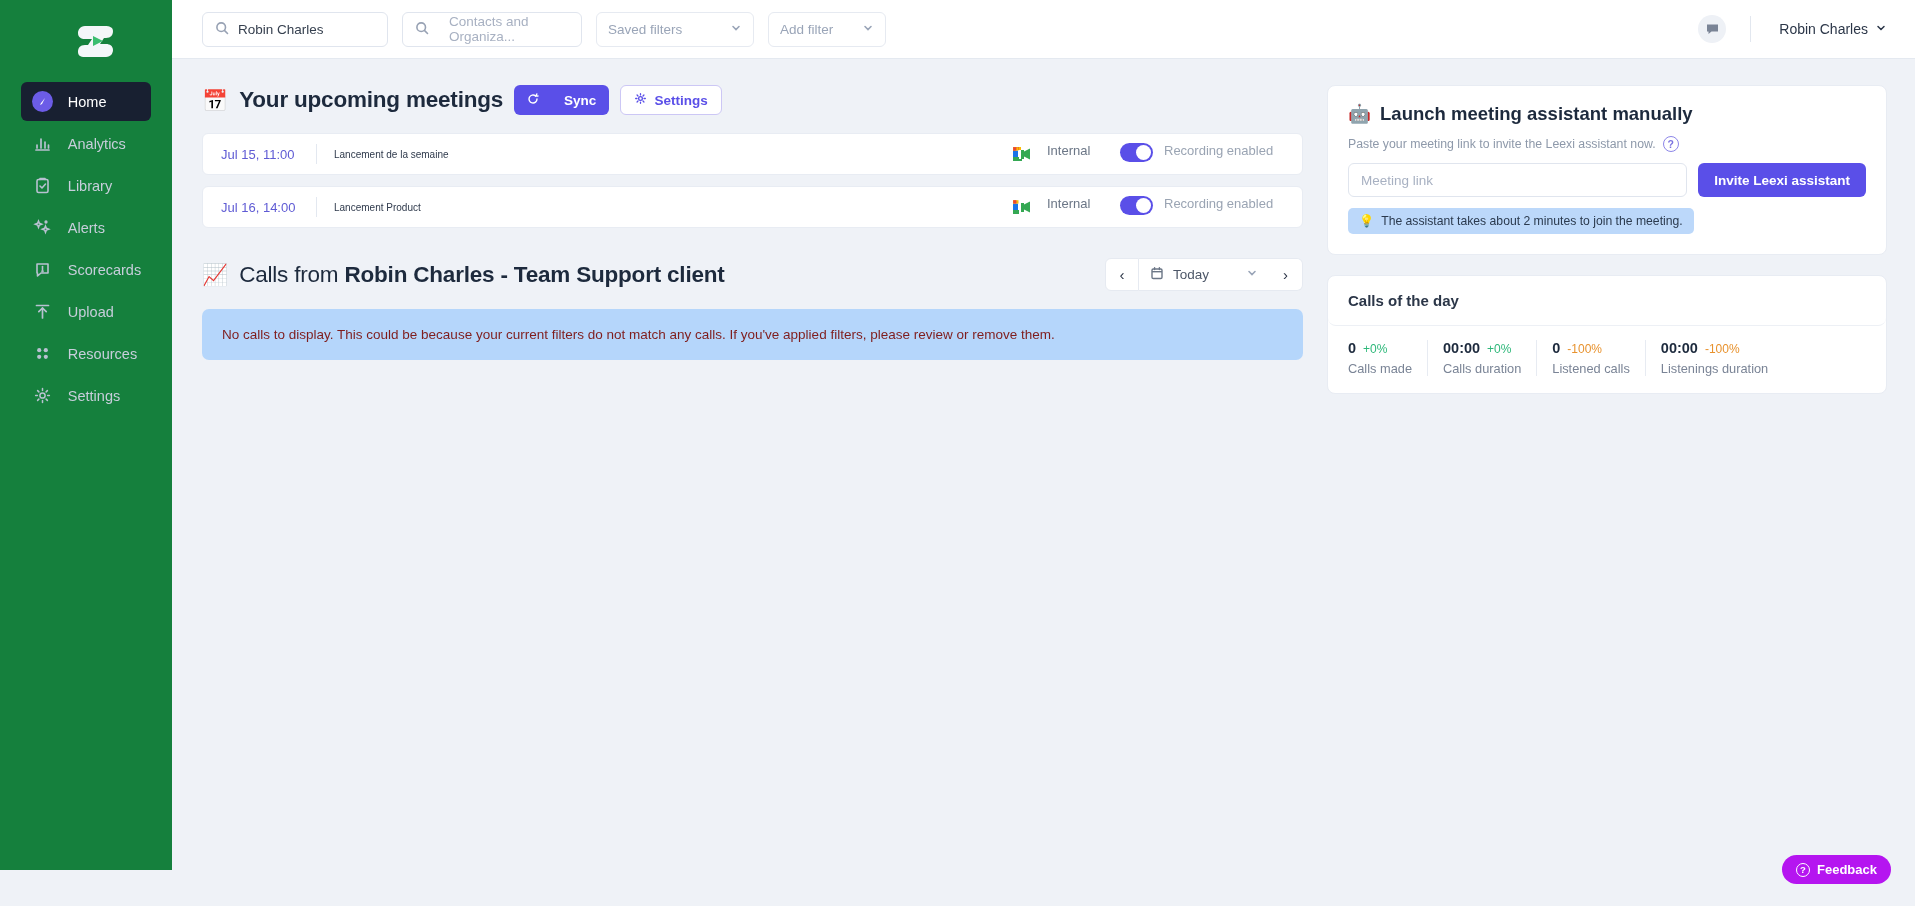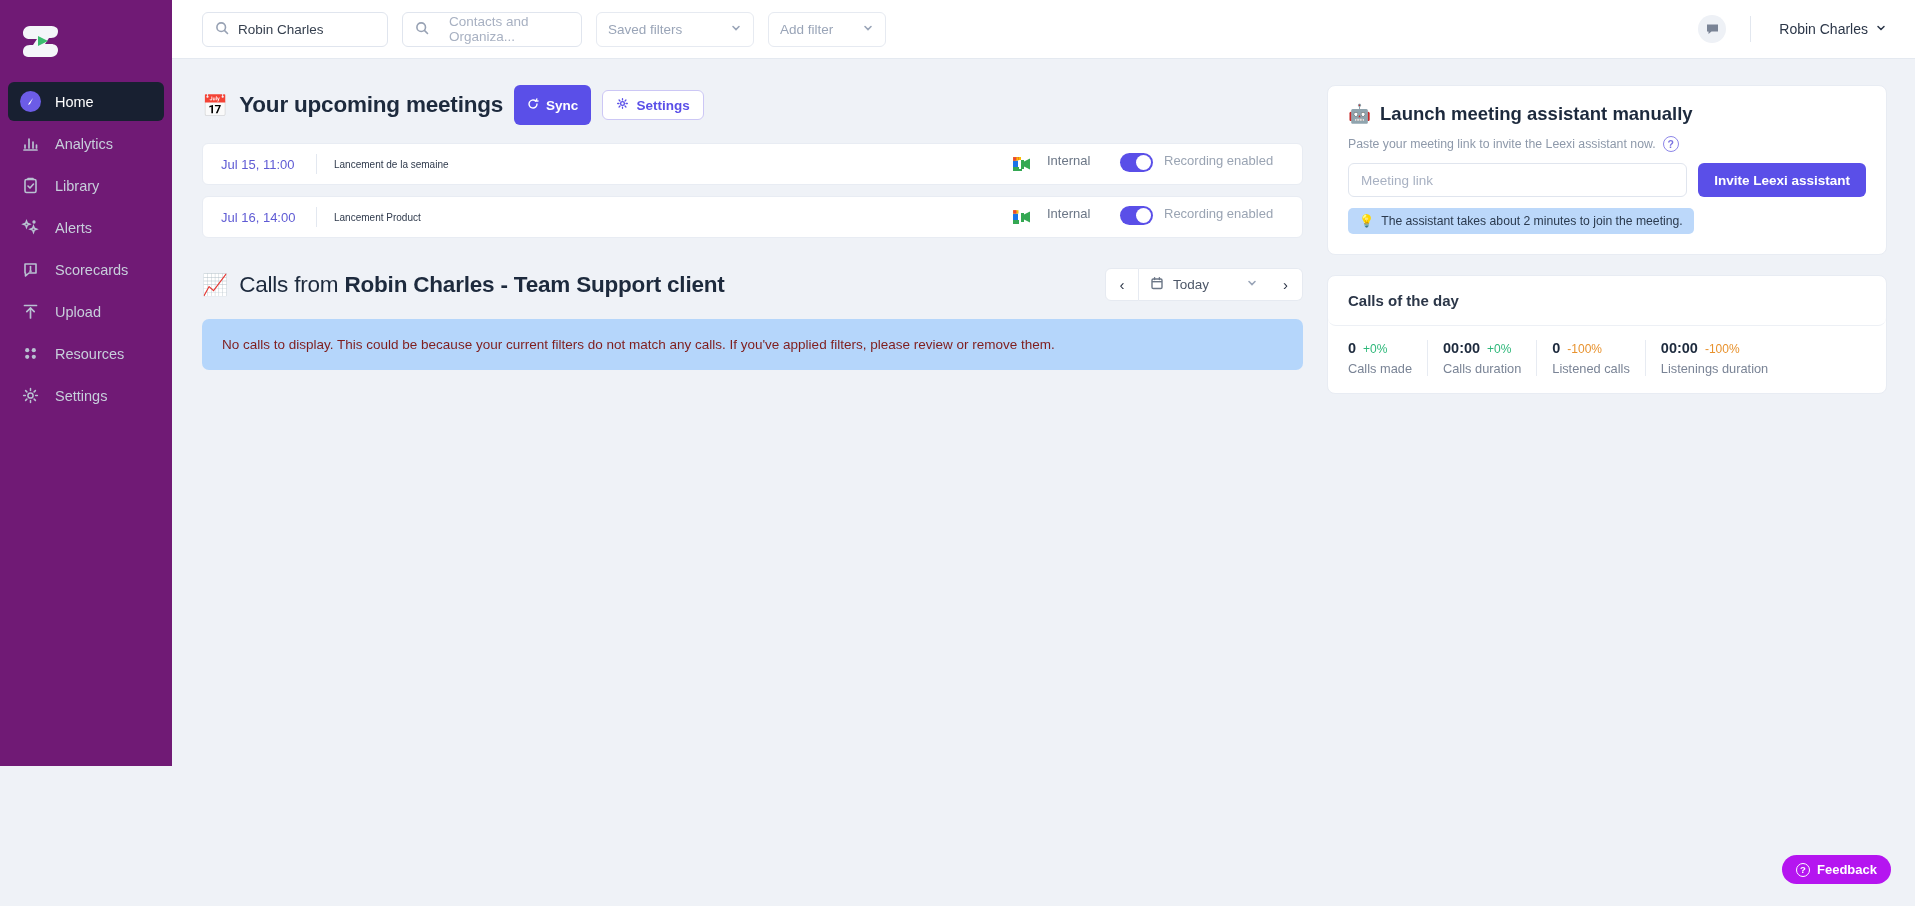--- a/index.html
+++ b/index.html
@@ -6,25 +6,26 @@
   html, body {
     width: 1915px; height: 906px;
     font-family: "Liberation Sans", sans-serif;
     background: #eff2f7;
     overflow: hidden;
   }
   body { display: flex; }
 
   
   .sidebar {
-    width: 172px; height: 766px;
-    background: #701a75;
+    width: 172px; height: 870px;
+    background: #15803d;
     flex: 0 0 172px;
     display: flex; flex-direction: column;
     padding-top: 10px;
+    align-items: center;
   }
   .logo-wrap { height: 62px; display: flex; align-items: center; padding-left: 20px; }
   .logo { width: 42px; height: 40px; position: relative; }
 
   .nav { margin-top: 10px; display: flex; flex-direction: column; gap: 3px; padding: 0 8px; }
   .nav-item {
     display: flex; align-items: center; gap: 13px;
     height: 39px; padding: 0 10px;
     border-radius: 6px;
     color: #c7cedb; font-size: 14.5px;
@@ -82,22 +83,22 @@
   
   .sec-head { display: flex; align-items: center; gap: 11px; margin-bottom: 18px; }
   .sec-head.two { justify-content: space-between; margin-top: 30px; }
   .sec-title { display: flex; align-items: center; gap: 11px; }
   .sec-emoji { font-size: 21px; line-height: 1; }
   .sec-title h2 { font-size: 22.5px; font-weight: 700; color: #1d2a3d; letter-spacing: -0.2px; }
   .sec-title h2 .thin { font-weight: 400; }
 
   .btn-sync {
     background: #5a4fe8; color: #fff; border: none; border-radius: 6px;
-    height: 40px; padding: 0 13px; font-size: 13.5px; font-weight: 600;
-    display: inline-flex; align-items: center; gap: 7px; cursor: pointer;
+    height: 30px; padding: 0 13px; font-size: 13.5px; font-weight: 600;
+    display: inline-flex; align-items: center; gap: 25px; cursor: pointer;
     font-family: inherit;
   }
   .btn-settings {
     background: #fff; color: #5a4fe8; border: 1px solid #ccc7f5; border-radius: 6px;
     height: 30px; padding: 0 13px; font-size: 13.5px; font-weight: 600;
     display: inline-flex; align-items: center; gap: 7px; cursor: pointer;
     font-family: inherit;
   }
 
   

